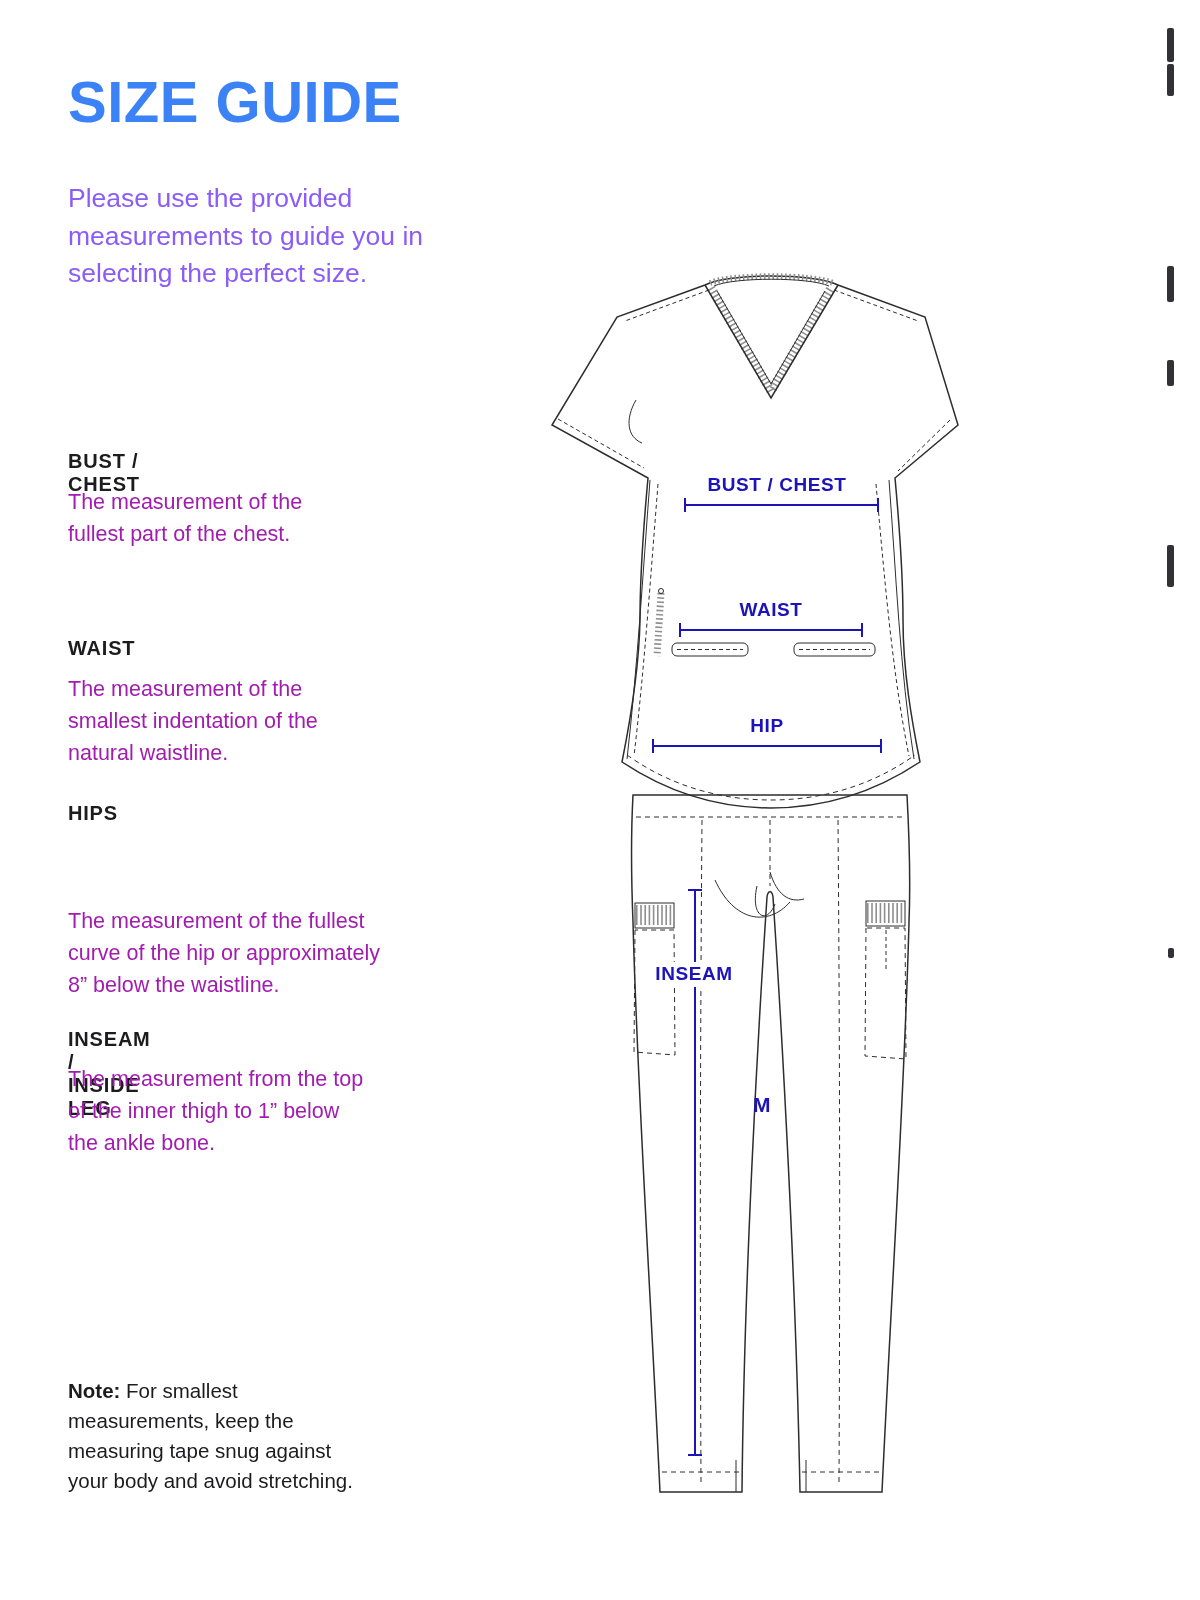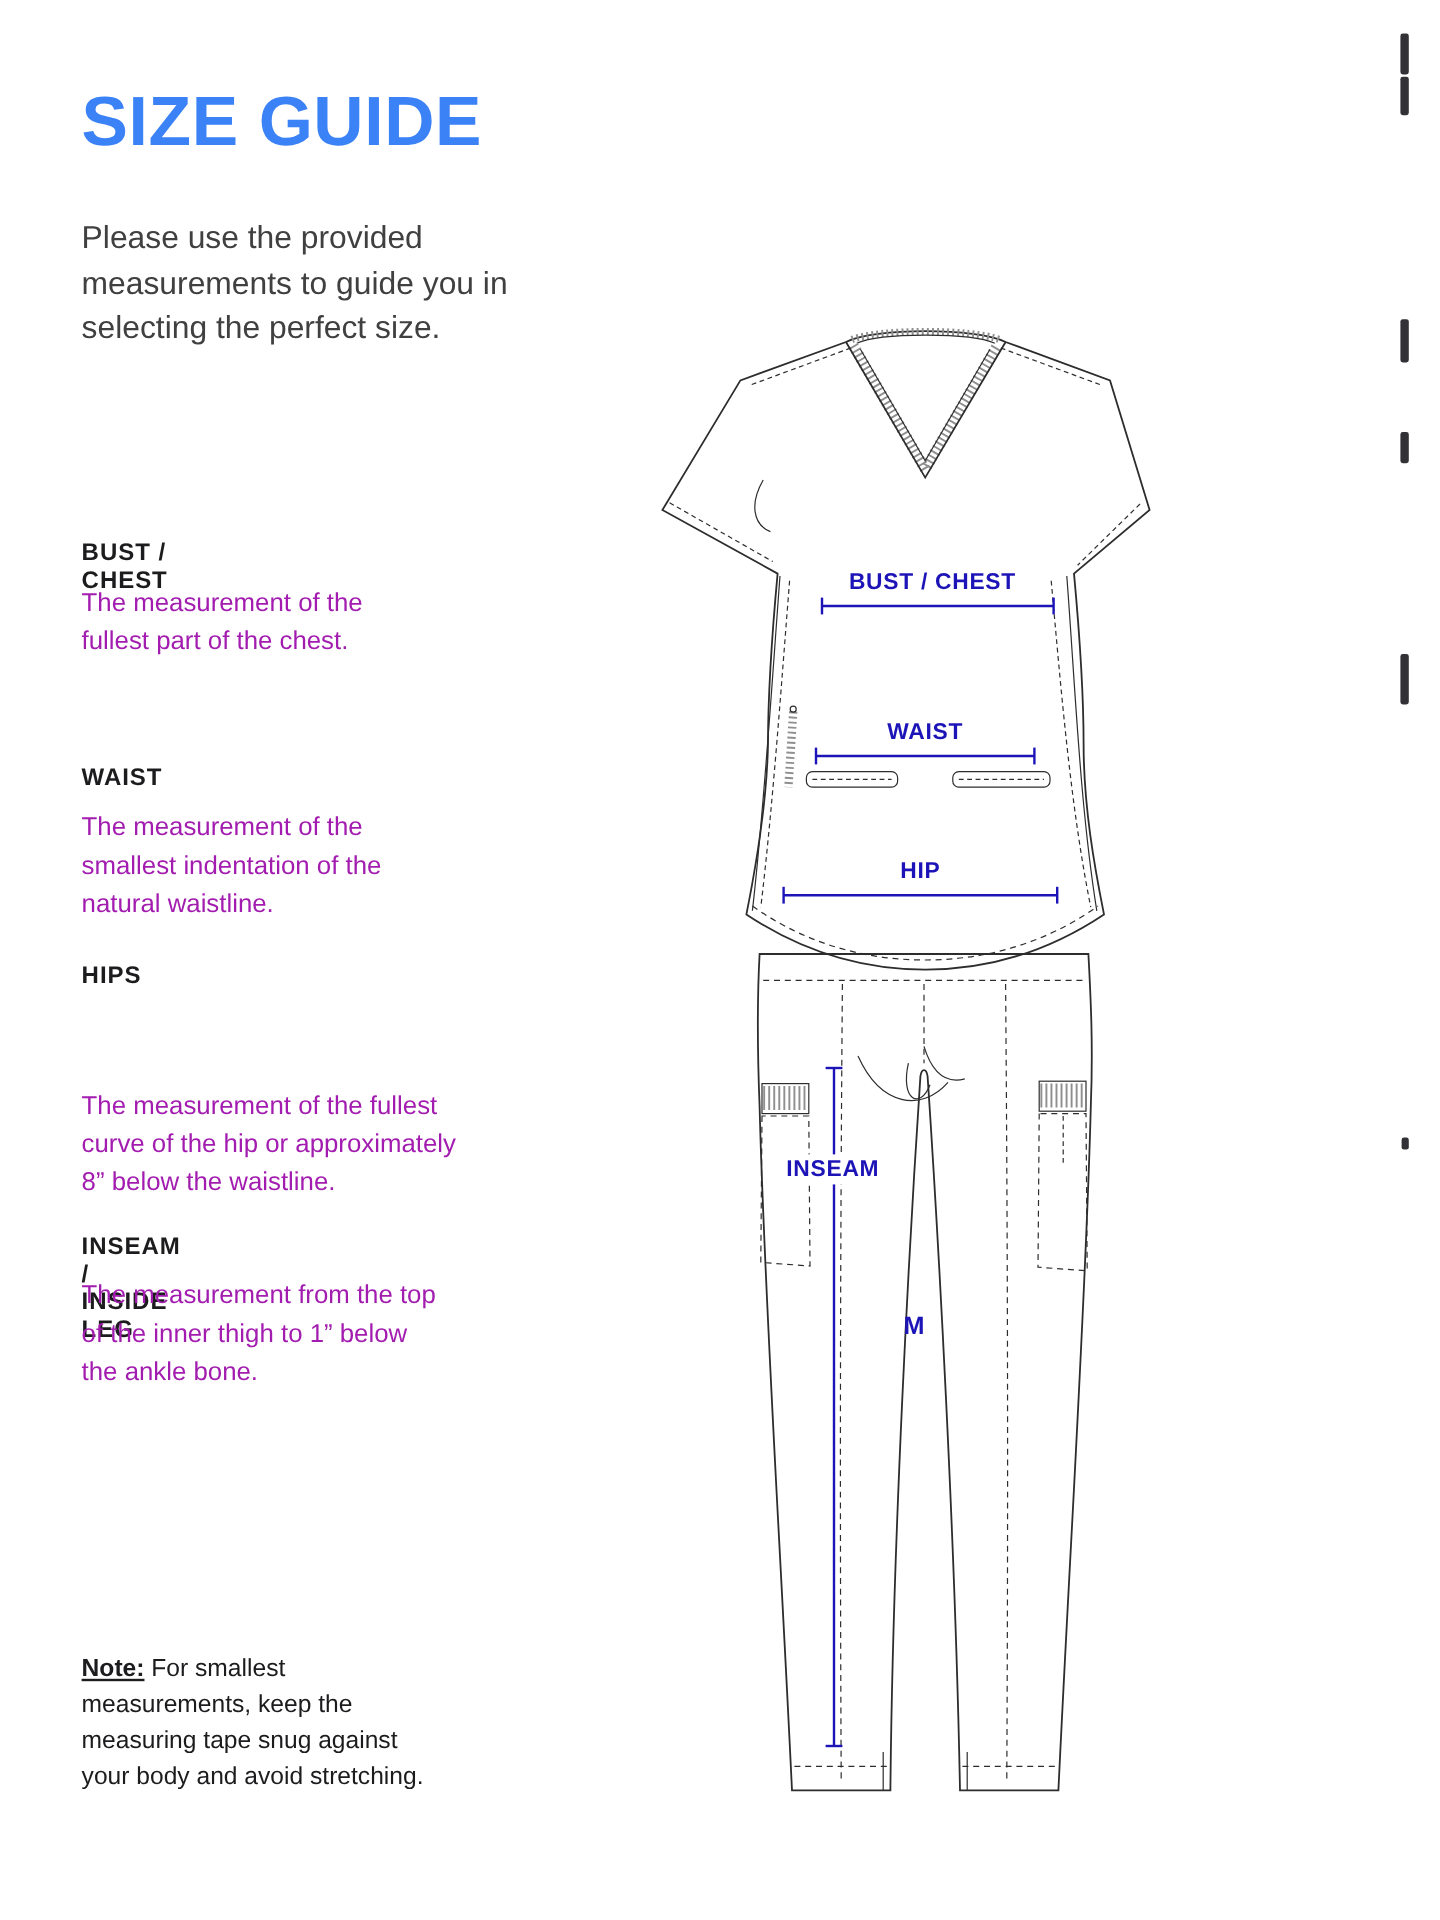--- a/index.html
+++ b/index.html
@@ -9,35 +9,35 @@
     font-family:"Liberation Sans", sans-serif;
   }
   .abs{position:absolute;}
   .pre{white-space:pre-line;}
   .page-title{
     left:68px;top:68px;margin:0;
     font-size:58px;font-weight:800;letter-spacing:.5px;color:#3b82f6;
   }
   .intro{
     left:68px;top:180px;width:460px;margin:0;
-    font-size:26.5px;line-height:1.42;color:#404040;
+    font-size:26.5px;line-height:1.42;color:#8b5cf6;
   }
   .sec-heading{
     left:68px;margin:0;
     font-size:20px;font-weight:bold;letter-spacing:.8px;color:#1c1c1e;
   }
   .sec-body{
     left:68px;margin:0;
     font-size:21.5px;line-height:1.48;color:#a21caf;
   }
   .note{
     left:68px;top:1376px;width:345px;margin:0;
     font-size:20.5px;line-height:1.46;color:#1c1c1e;
   }
-  .note b{font-weight:bold;text-decoration:underline;}
+  .note b{font-weight:bold;}
   svg .outline{stroke:#2d2d2d;fill:none;stroke-width:1.5;}
   svg .thin{stroke:#2d2d2d;fill:none;stroke-width:1;}
   svg .dash{stroke:#2d2d2d;fill:none;stroke-width:1;stroke-dasharray:5 4;}
   svg .dash2{stroke:#2d2d2d;fill:none;stroke-width:1;stroke-dasharray:4 3;}
   svg .hatch{stroke:#8f8f8f;fill:none;stroke-dasharray:1.6 2.6;}
   svg .anno-line{stroke:#1d14b8;stroke-width:2;fill:none;}
   svg text.anno{
     font-family:"Liberation Sans", sans-serif;font-weight:bold;
     font-size:19px;fill:#1d14b8;letter-spacing:.6px;text-anchor:middle;
   }

